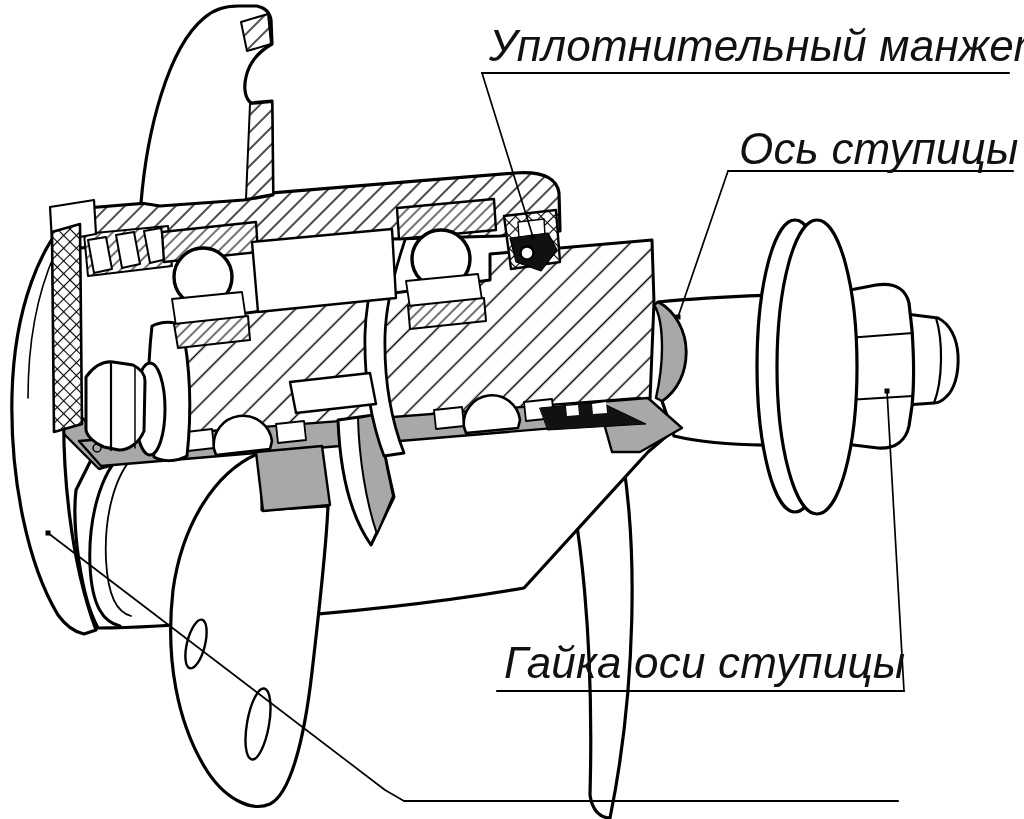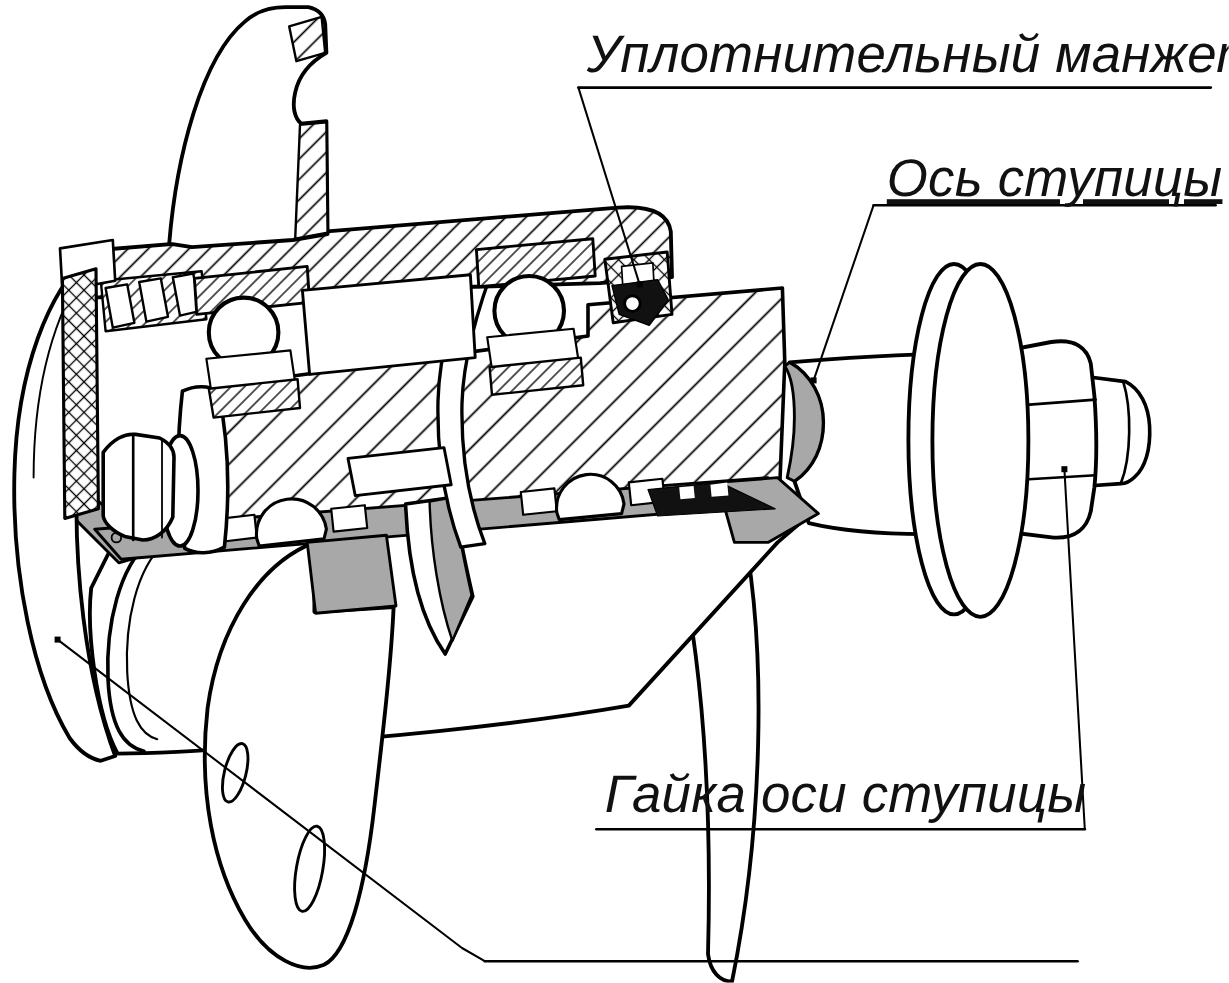--- a/index.html
+++ b/index.html
@@ -17,21 +17,21 @@
     font-style:italic;
     font-size:44px;
     font-weight:400;
     letter-spacing:0.2px;
     color:#111;
     white-space:nowrap;
     line-height:1;
     user-select:none;
   }
   #lbl-seal{left:489px;top:24px;}
-  #lbl-axle{left:739px;top:127px;text-decoration:underline;}
+  #lbl-axle{left:739px;top:127px;}
   #lbl-nut{left:504px;top:641px;}
   #lbl-plug{left:432px;top:752px;}
 </style>
 </head>
 <body>
 
 <div class="stage">
 
 <svg width="1024" height="819" viewBox="0 0 1024 819">
   <defs>

